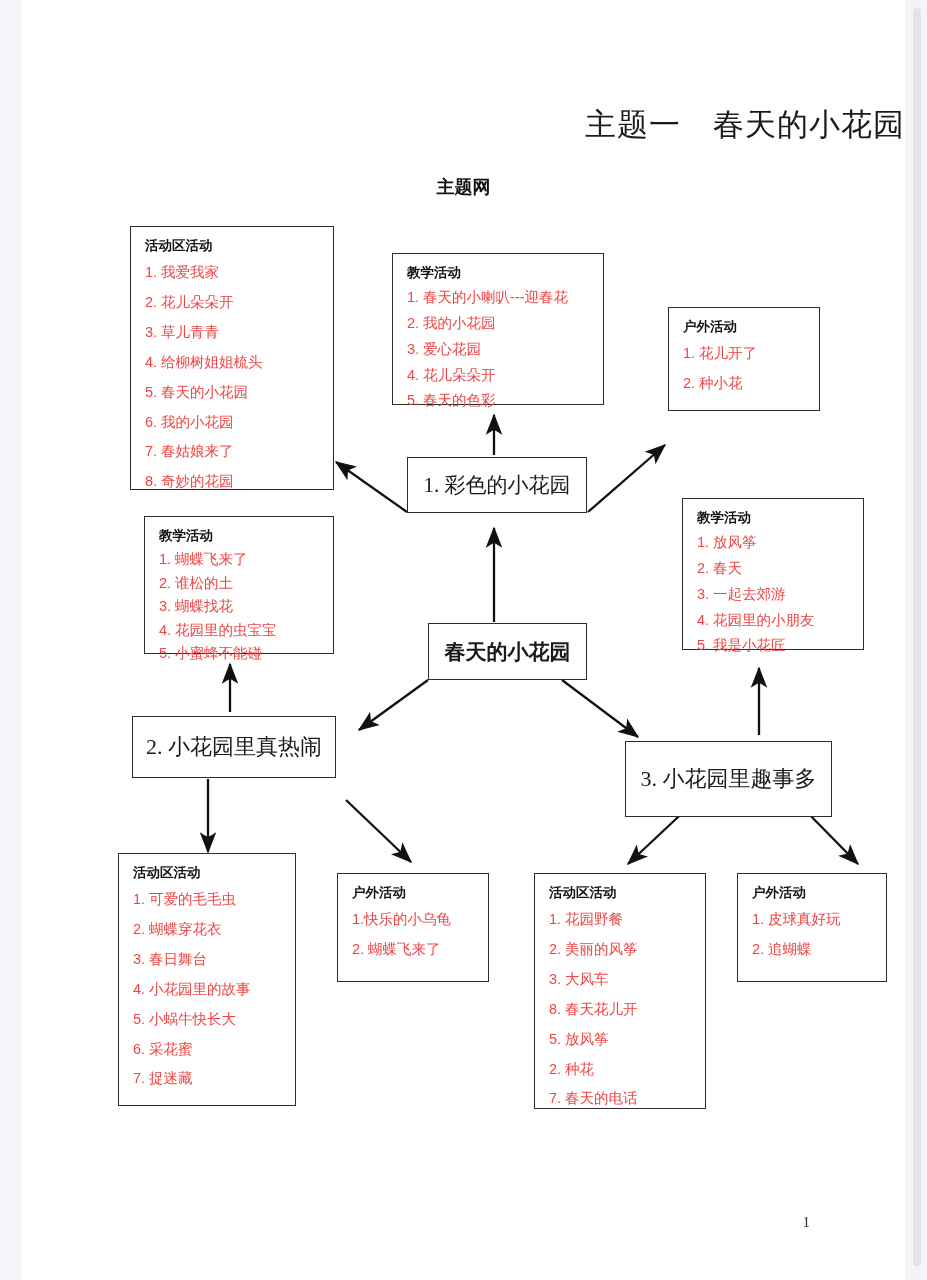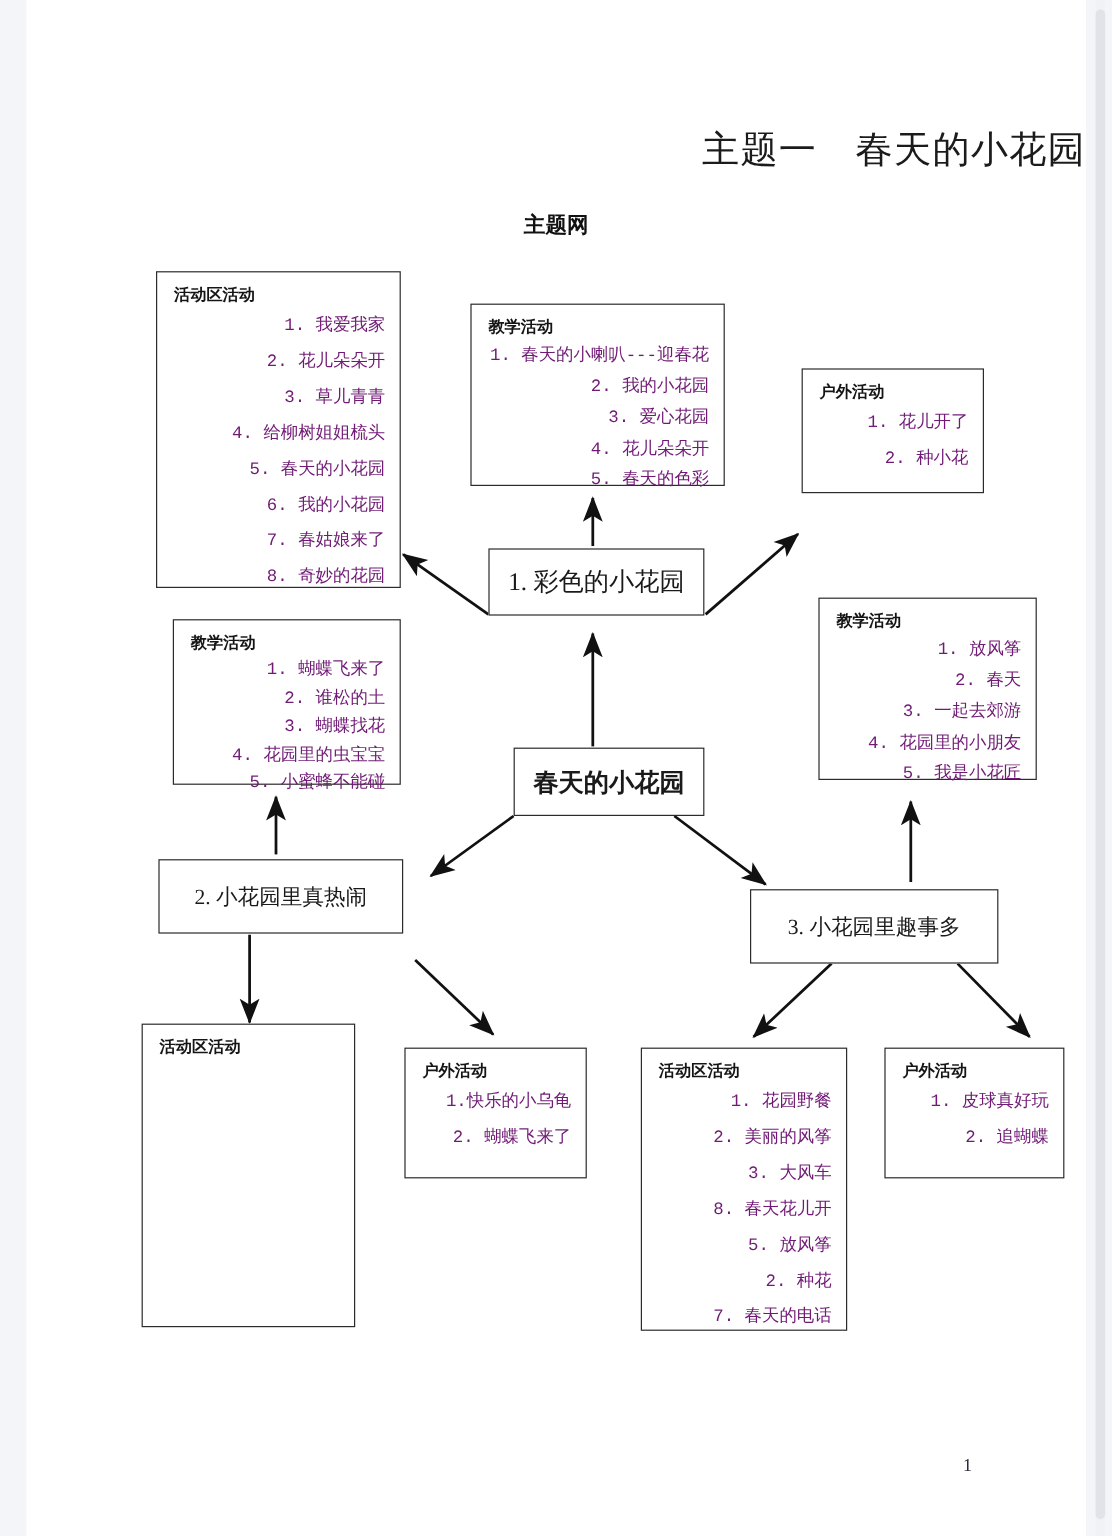--- a/index.html
+++ b/index.html
@@ -95,25 +95,24 @@
     color: #151515;
     margin-bottom: 2px;
     line-height: 1.5;
   }
   .listbox ol {
     margin: 0;
     padding: 0;
     list-style: none;
   }
   .listbox li {
-    font-family: Liberation Mono, monospace;
+    font-family: Liberation Sans, sans-serif;
     font-size: 14.5px;
-    color: #701a75;
+    color: #ef4444;
     white-space: nowrap;
-    text-align: right;
   }
   .lb-wide li { line-height: 2.06; }
   .lb-tight li { line-height: 1.62; }
   .lb-mid li { line-height: 1.78; }
 
   
   .topicbox {
     display: flex;
     align-items: center;
     justify-content: center;
@@ -121,21 +120,21 @@
     font-size: 21px;
     color: #1a1a1a;
     white-space: nowrap;
   }
   .topicbox.center-node {
     font-family: "Liberation Sans", "DejaVu Sans", sans-serif;
     font-weight: bold;
     font-size: 21px;
   }
   .topicbox.branch {
-    font-size: 18px;
+    font-size: 22px;
   }
 
   
   .page-num {
     position: absolute;
     right: 95px;
     top: 1214px;
     font-family: "Liberation Serif", "DejaVu Serif", serif;
     font-size: 15px;
     color: #2a2a3a;
@@ -243,26 +242,35 @@
   </div>
 
   <div class="node topicbox center-node" style="left:406px; top:623px; width:159px; height:57px;">
     <span>春天的小花园</span>
   </div>
 
   <div class="node topicbox branch" style="left:110px; top:716px; width:204px; height:62px;">
     <span>2. 小花园里真热闹</span>
   </div>
 
-  <div class="node topicbox branch" style="left:603px; top:741px; width:207px; height:62px;justify-content:center;">
+  <div class="node topicbox branch" style="left:603px; top:741px; width:207px; height:76px;justify-content:center;">
     <span>3. 小花园里趣事多</span>
   </div>
 
   <div class="node listbox lb-wide" style="left:96px; top:853px; width:178px; height:253px;">
     <div class="lb-title">活动区活动</div>
+    <ol>
+      <li>1. 可爱的毛毛虫</li>
+      <li>2. 蝴蝶穿花衣</li>
+      <li>3. 春日舞台</li>
+      <li>4. 小花园里的故事</li>
+      <li>5. 小蜗牛快长大</li>
+      <li>6. 采花蜜</li>
+      <li>7. 捉迷藏</li>
+    </ol>
   </div>
 
   <div class="node listbox lb-wide" style="left:315px; top:873px; width:152px; height:109px;">
     <div class="lb-title">户外活动</div>
     <ol>
       <li>1.快乐的小乌龟</li>
       <li>2. 蝴蝶飞来了</li>
     </ol>
   </div>
 

